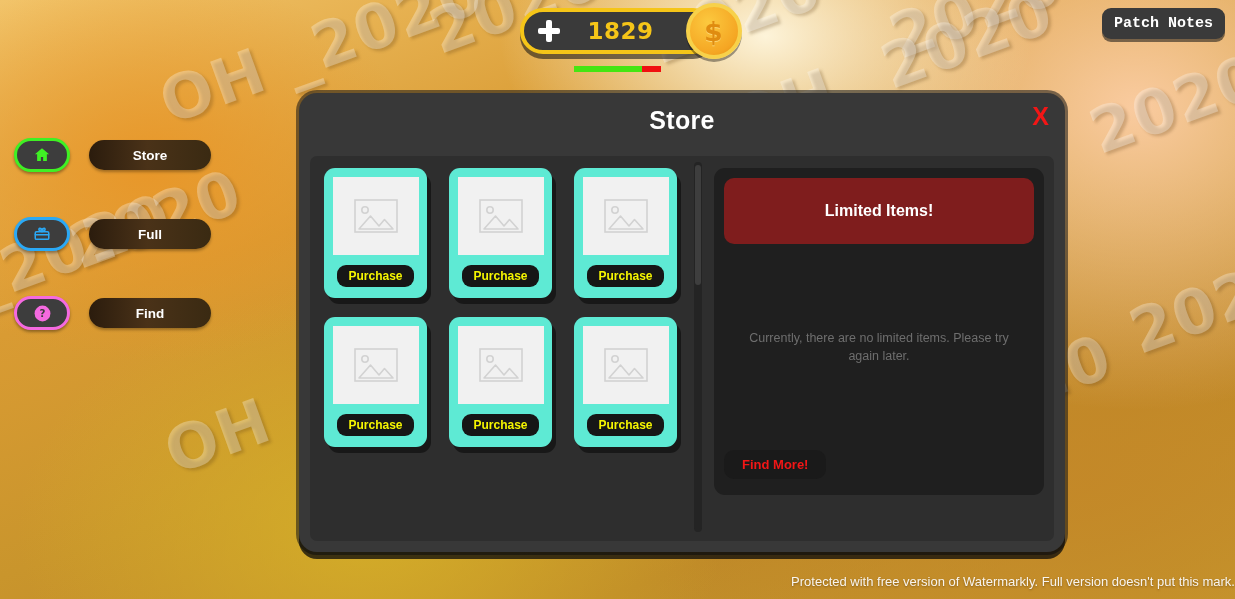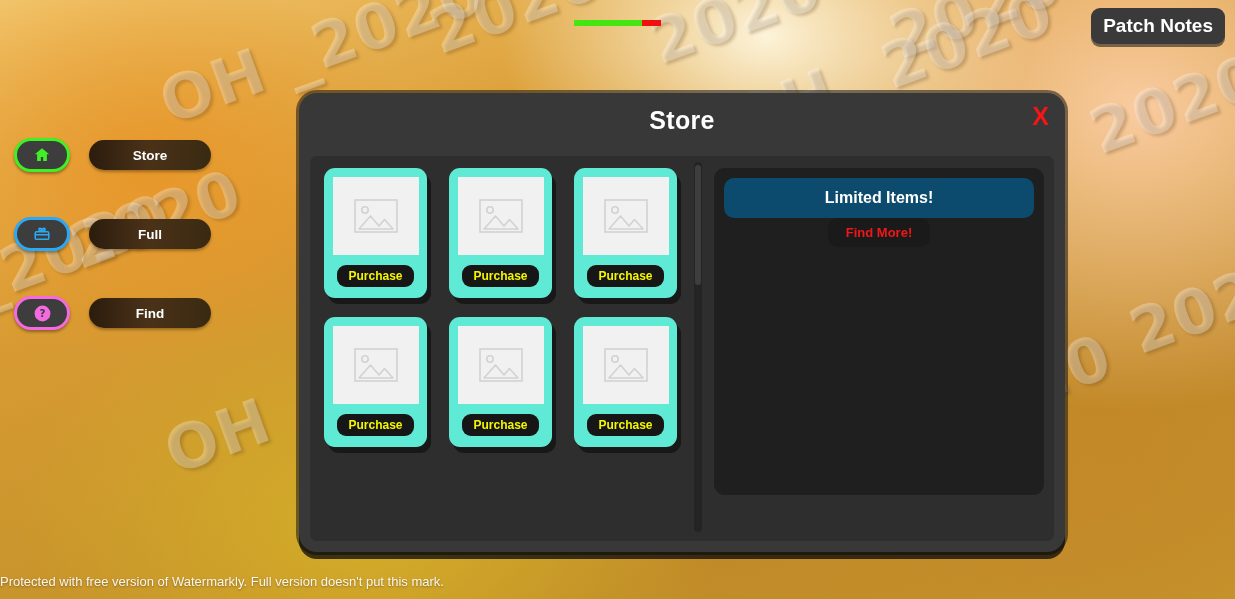--- a/index.html
+++ b/index.html
@@ -33,21 +33,21 @@
     font-weight: 700;
     color: rgba(255,255,255,0.30);
     text-shadow: 2px 3px 3px rgba(90,60,20,0.25);
     white-space: nowrap;
     transform-origin: left top;
     letter-spacing: 1px;
   }
   .wm-footer {
     position: absolute;
     left: 0; right: 0; bottom: 10px;
-    text-align: left;
+    text-align: right;
     font-family: "Liberation Sans", sans-serif;
     font-size: 13px;
     color: rgba(255,255,255,0.92);
     text-shadow: 0 1px 2px rgba(80,50,10,0.5);
     z-index: 20;
   }
   
   .currency-wrap {
     position: absolute;
     left: 50%; top: 8px;
@@ -99,26 +99,27 @@
     display: flex;
     overflow: hidden;
   }
   .progress-green { background: #45e512; height: 100%; }
   .progress-red   { background: #f01010; height: 100%; }
   
   .patch-notes {
     position: absolute; right: 10px; top: 8px;
     background: #3a3a3a;
     color: #ffffff;
-    font-size: 19px; font-weight: 700;
+    font-size: 15px; font-weight: 700;
     padding: 7px 12px;
     border-radius: 9px;
     box-shadow: 0 3px 0 rgba(20,20,20,0.55);
     z-index: 12;
     cursor: pointer;
+    font-family: Liberation Mono, monospace;
   }
   
   .sidebar {
     position: absolute; left: 14px; top: 138px;
     width: 220px;
     z-index: 8;
   }
   .side-item {
     display: flex; align-items: center;
     height: 34px;
@@ -232,38 +233,38 @@
   .limited-panel {
     position: absolute;
     left: 404px; top: 12px;
     width: 330px; height: 327px;
     background: #1f1f1f;
     border-radius: 11px;
     padding: 10px;
     display: flex; flex-direction: column;
   }
   .limited-header {
-    background: #0c4a6e;
+    background: #7f1d1d;
     color: #ffffff;
     font-weight: 700;
     font-size: 16px;
     text-align: center;
-    padding: 11px 0;
+    padding: 24px 0;
     border-radius: 10px;
   }
   .limited-empty {
     flex: 1;
     display: flex; align-items: center; justify-content: center;
     color: #6e6e6e;
     font-size: 12.5px;
     text-align: center;
     line-height: 1.45;
     padding: 0 12px;
   }
-  .find-more-wrap { display: flex; justify-content: center; padding-bottom: 6px; }
+  .find-more-wrap { display: flex; justify-content: flex-start; padding-bottom: 6px; }
   .find-more {
     background: #1a1a1a;
     color: #f21616;
     font-weight: 700;
     font-size: 13px;
     padding: 7px 18px;
     border-radius: 10px;
     cursor: pointer;
   }
 </style>
@@ -283,20 +284,25 @@
       <div class="wm" style="left: 155px; top: 420px; font-size: 62px; transform: rotate(-20deg);">OH _2020</div>
       <div class="wm" style="left: 380px; top: 410px; font-size: 62px; transform: rotate(-20deg);">2020</div>
       <div class="wm" style="left: 700px; top: 440px; font-size: 62px; transform: rotate(-20deg);">OH _2020</div>
       <div class="wm" style="left: 930px; top: 380px; font-size: 62px; transform: rotate(-20deg);">2020</div>
       <div class="wm" style="left: 630px; top: 250px; font-size: 62px; transform: rotate(-20deg);">OH _2020</div>
       <div class="wm" style="left: 1120px; top: 300px; font-size: 62px; transform: rotate(-20deg);">2020</div>
       <div class="wm" style="left: 420px; top: 0px; font-size: 62px; transform: rotate(-20deg);">2020</div>
     </div>
 
   <div class="currency-wrap">
+    <div class="currency-pill">
+      <span class="plus-icon"></span>
+      <span class="currency-value">1829</span>
+      <span class="coin">$</span>
+    </div>
     <div class="progress-track">
       <div class="progress-green" id="pg-green" style="width: 78%;"></div>
       <div class="progress-red" id="pg-red" style="width: 22%;"></div>
     </div>
   </div>
 
   <div class="patch-notes">Patch Notes</div>
 
   <div class="sidebar" id="sidebar">
       <div class="side-item">
@@ -396,20 +402,21 @@
               <div class="purchase-btn">Purchase</div>
             </div>
           </div>
         <div class="scrollbar-track">
           <div class="scrollbar-thumb"></div>
         </div>
       </div>
 
       <div class="limited-panel">
         <div class="limited-header">Limited Items!</div>
+        <div class="limited-empty">Currently, there are no limited items. Please try again later.</div>
         <div class="find-more-wrap">
           <div class="find-more">Find More!</div>
         </div>
       </div>
 
     </div>
   </div>
 
   <div class="wm-footer">Protected with free version of Watermarkly. Full version doesn't put this mark.</div>
 </div>

